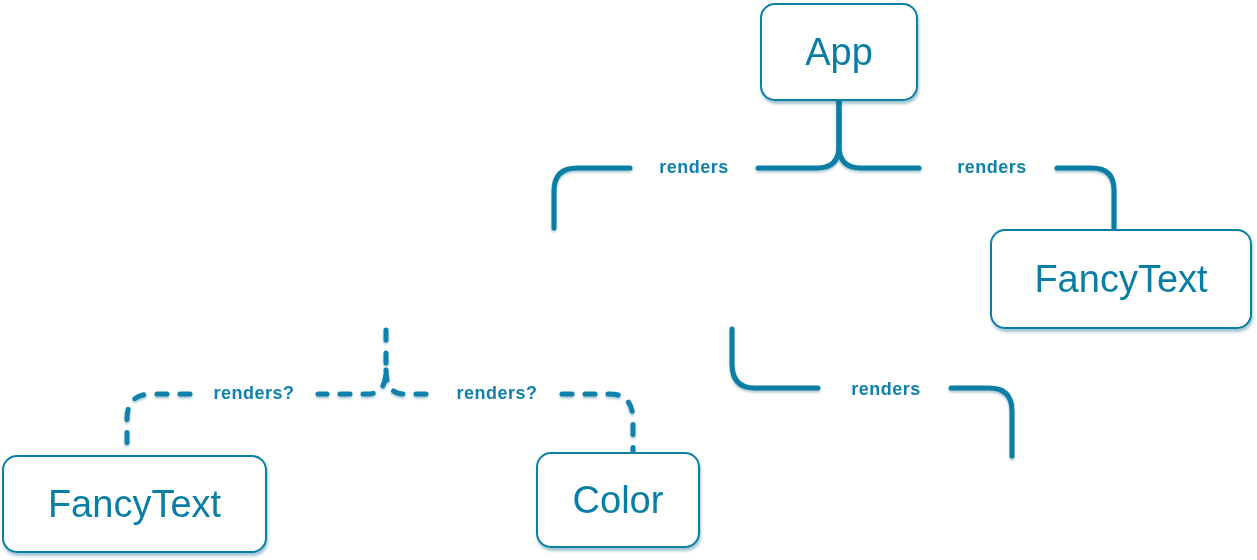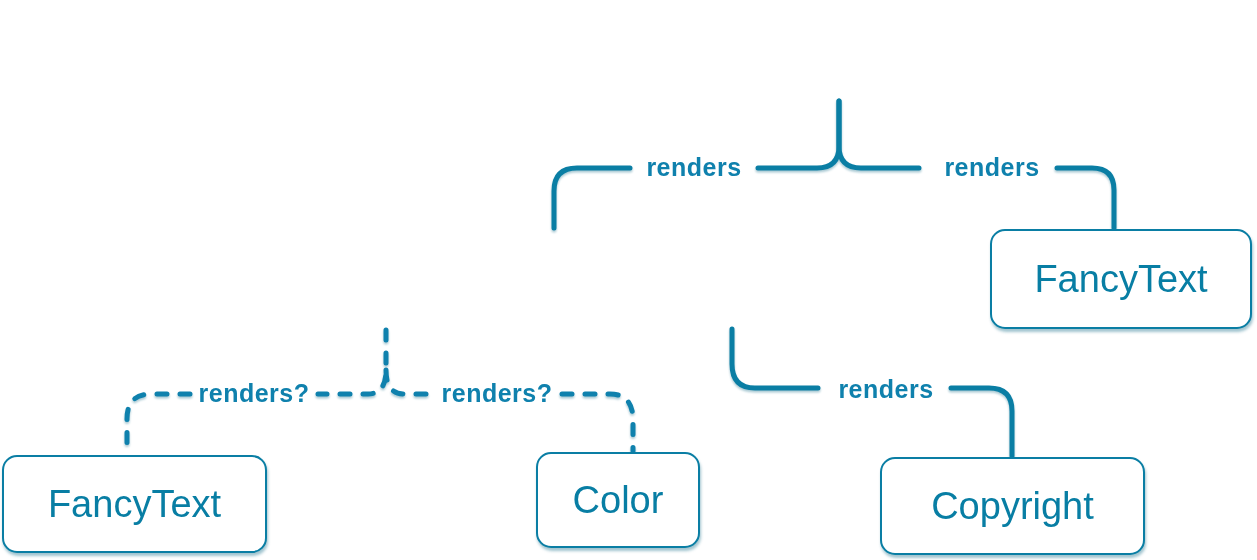--- a/index.html
+++ b/index.html
@@ -54,21 +54,21 @@
   .node-app            { left: 760px; top: 3px;   width: 158px; height: 98px; }
   .node-inspiration    { left: 334px; top: 229px; width: 460px; height: 100px; }
   .node-fancytext-top  { left: 990px; top: 229px; width: 262px; height: 100px; }
   .node-fancytext-bot  { left: 2px;   top: 455px; width: 265px; height: 98px; }
   .node-color          { left: 536px; top: 452px; width: 164px; height: 96px; }
   .node-copyright      { left: 880px; top: 457px; width: 265px; height: 98px; }
   .edge-label {
     position: absolute;
     transform: translate(-50%, -50%);
     color: #0f81ad;
-    font-size: 25px;
+    font-size: 18px;
     font-weight: 700;
     letter-spacing: 0.5px;
     white-space: nowrap;
   }
   .lbl-renders-left   { left: 694px; top: 167px; }
   .lbl-renders-right  { left: 992px; top: 167px; }
   .lbl-renders-mid    { left: 886px; top: 389px; }
   .lbl-rendersq-left  { left: 254px; top: 393px; }
   .lbl-rendersq-right { left: 497px; top: 393px; }
 </style>
@@ -99,23 +99,23 @@
 
     <path class="edge dashed" d="M562 394 H610 Q633 394 633 420 V451"></path>
   </svg>
 
   <span class="edge-label lbl-renders-left">renders</span>
   <span class="edge-label lbl-renders-right">renders</span>
   <span class="edge-label lbl-renders-mid">renders</span>
   <span class="edge-label lbl-rendersq-left">renders?</span>
   <span class="edge-label lbl-rendersq-right">renders?</span>
 
+  <div class="node node-app">App</div>
 
 
   <div class="node node-fancytext-top">FancyText</div>
 
   <div class="node node-fancytext-bot">FancyText</div>
 
   <div class="node node-color">Color</div>
 
-  <div class="node node-copyright">Copyright</div>
 
 </div>
 
 </body></html>

